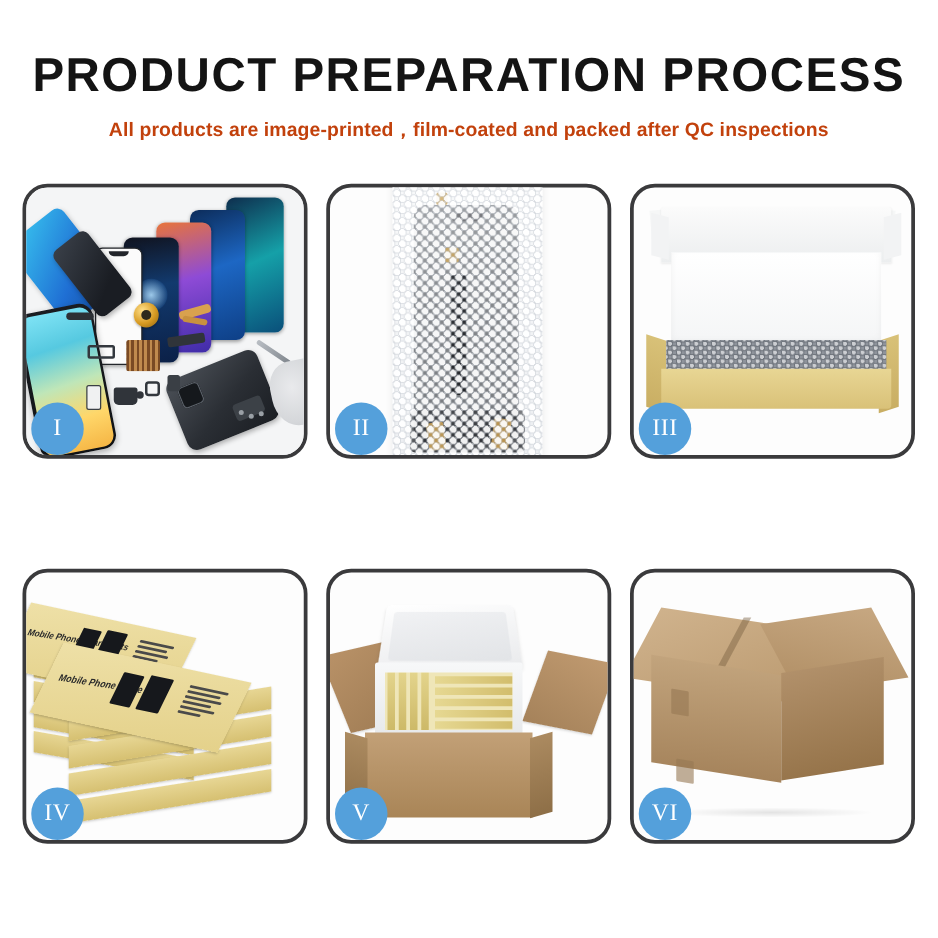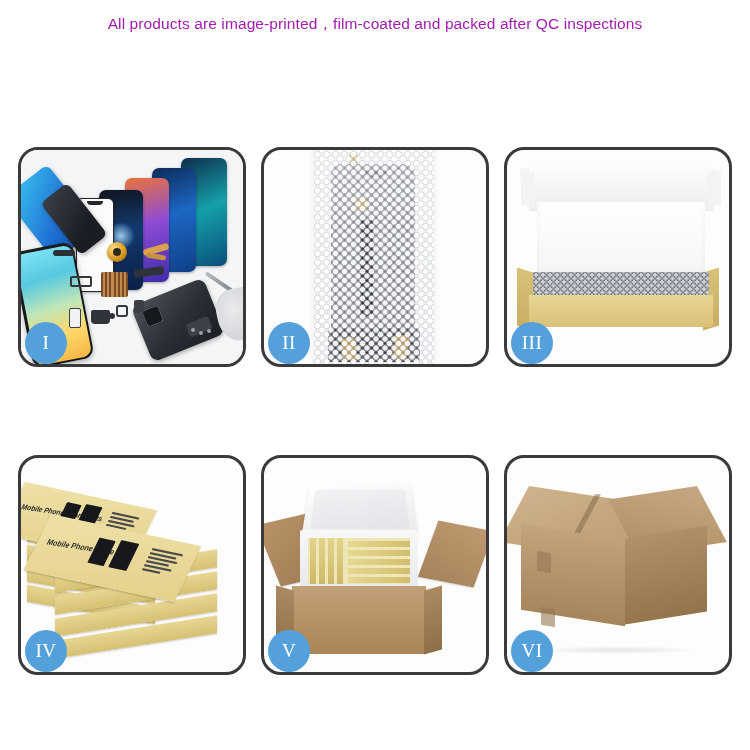--- a/index.html
+++ b/index.html
@@ -30,22 +30,22 @@
     letter-spacing: 1.2px;
     color: #141414;
     line-height: 1.0;
     white-space: nowrap;
   }
 
   .subtitle {
     margin-top: 14px;
     font-family: "Liberation Sans", sans-serif;
     font-size: 15.5px;
-    font-weight: 400;
-    color: #a21caf;
+    font-weight: 700;
+    color: #c2410c;
     letter-spacing: 0.1px;
     white-space: nowrap;
   }
 
   
   .grid { position: absolute; top: 147px; left: 0; width: 750px; }
 
   .panel {
     position: absolute;
     width: 228px;
@@ -364,20 +364,21 @@
     background: rgba(150,120,84,.6); transform: skewY(9deg); border-radius:1px; }
   .p6-shadow { position:absolute; bottom:18px; left:30px; width:160px; height:8px;
     background: radial-gradient(ellipse, rgba(0,0,0,.10) 0%, transparent 72%); }
 </style>
 </head>
 <body>
 
 <div id="page">
 
   <div class="header">
+    <div class="title">PRODUCT PREPARATION PROCESS</div>
     <div class="subtitle">All products are image-printed，film-coated and packed after QC inspections</div>
   </div>
 
   <div class="grid">
 
     <div class="panel r0 c0">
       <div class="stage">
         <div class="p1bg"></div>
 
         <div class="ph-fan fan5"></div>

